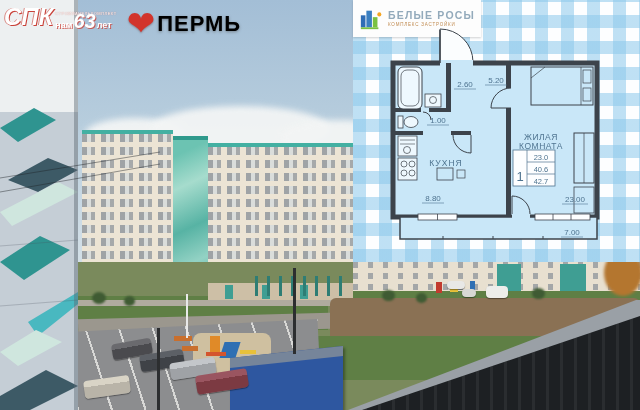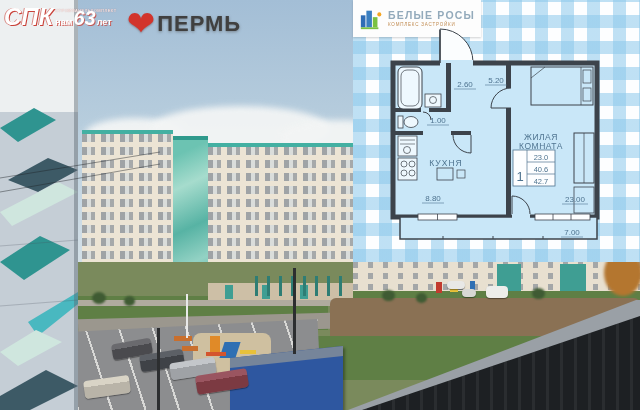--- a/index.html
+++ b/index.html
@@ -62,30 +62,30 @@
     background-image:
       repeating-linear-gradient(0deg, rgba(140,200,235,.55) 0 13px, rgba(255,255,255,0) 13px 26px),
       repeating-linear-gradient(90deg, rgba(140,200,235,.55) 0 13px, rgba(255,255,255,0) 13px 26px);}
   .logo-bar{position:absolute;left:0;top:0;width:128px;height:37px;background:#fdfdfd;
     box-shadow:0 1px 2px rgba(0,0,0,.18);display:flex;align-items:center;padding:0 6px;box-sizing:border-box;gap:5px;}
   .logo-title{font-size:10.5px;font-weight:bold;color:#93aabb;letter-spacing:1.2px;line-height:11px;}
   .logo-sub{font-size:4.5px;color:#c08a4f;letter-spacing:.8px;margin-top:1px;}
 
   
   .brand{left:4px;top:4px;width:230px;height:44px;z-index:50;display:flex;align-items:flex-start;}
-  .spk{display:flex;align-items:center;margin-right:4px;}
+  .spk{display:flex;align-items:flex-end;margin-right:4px;}
   .spk-mark{font-size:24px;font-weight:bold;font-style:italic;color:#fff;
     text-shadow:1px 1px 0 #c9423a,-1px 0 0 rgba(201,66,58,.6);line-height:26px;}
   .spk-right{margin-left:2px;}
   .spk-tagline{font-size:4px;color:#fff;letter-spacing:.5px;text-shadow:0 0 1px rgba(180,60,50,.8);}
   .spk-years{color:#fff;font-size:9px;font-weight:bold;text-shadow:1px 1px 0 rgba(201,66,58,.8);line-height:10px;}
   .spk-years .big{font-size:20px;font-style:italic;margin:0 1px;}
   .heart{font-size:34px;color:#d2342c;line-height:34px;margin:2px 2px 0 6px;
     text-shadow:0 1px 2px rgba(80,20,15,.4);}
-  .city{font-size:22px;font-weight:bold;color:#404040;letter-spacing:1px;margin-top:7px;
+  .city{font-size:22px;font-weight:bold;color:#000000;letter-spacing:1px;margin-top:7px;
     text-shadow:0 1px 3px rgba(90,95,100,.65);}
 
   
   .watermark{left:458px;top:367px;width:180px;height:40px;background:#fff;border-radius:7px;z-index:60;
     display:flex;align-items:center;padding:0 8px;box-sizing:border-box;gap:6px;
     box-shadow:0 1px 3px rgba(0,0,0,.3);}
   .wm-text{font-size:26px;font-weight:bold;color:#141414;letter-spacing:.5px;}
 
   svg text{font-family:"Liberation Sans",sans-serif;}
 </style>

